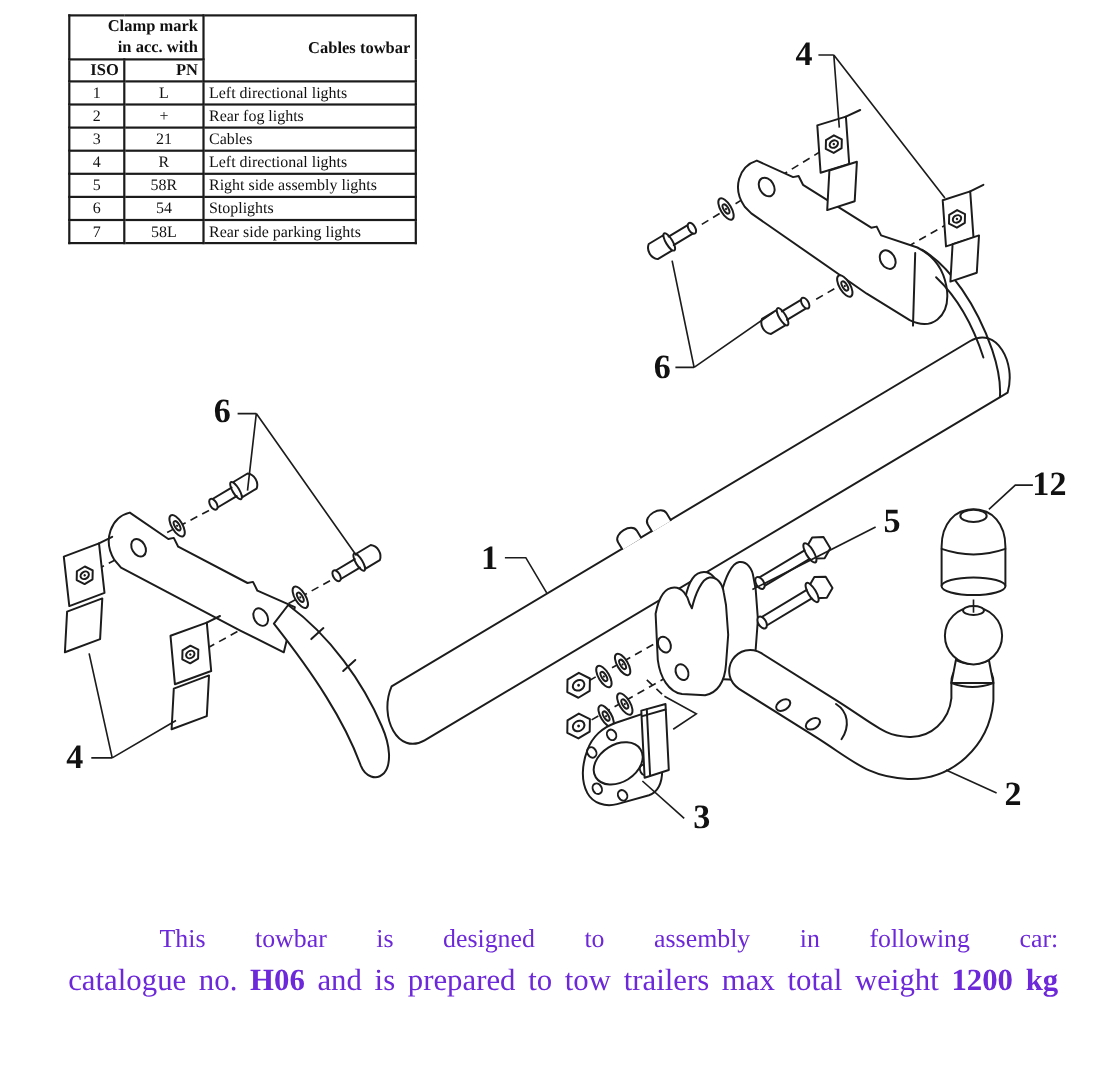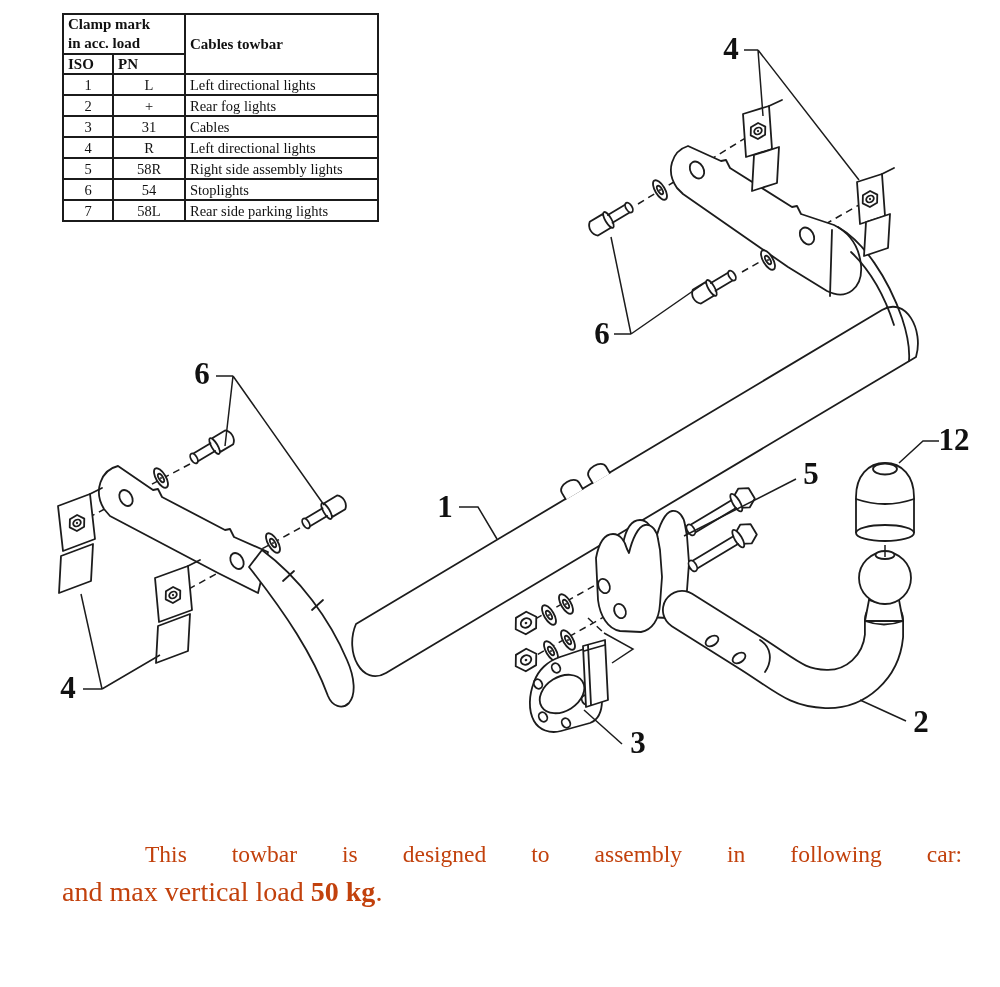--- a/index.html
+++ b/index.html
@@ -2,72 +2,72 @@
 <html><head>
 <meta charset="utf-8">
 <style>
   html,body{margin:0;padding:0;background:#fff;}
   #page{position:relative;width:1000px;height:987px;background:#ffffff;overflow:hidden;
         font-family:"Liberation Serif",serif;color:#111;}
   
   .spec-table{position:absolute;left:62px;top:13px;border-collapse:collapse;
               font-family:"Liberation Serif",serif;color:#111;}
   .spec-table th,.spec-table td{border:2px solid #1b1b1b;padding:0 4px;line-height:1.25;}
-  .spec-table th{font-size:15px;font-weight:bold;text-align:left;}
+  .spec-table th{font-size:15px;font-weight:bold;text-align:right;}
   .spec-table td{font-size:14.5px;height:19px;}
   .col-iso{width:40px;} .col-pn{width:62px;} .col-cables{width:183px;}
   .cell-center{text-align:center;}
   .hdr-stack span{display:block;}
   
   #diagram{position:absolute;left:0;top:0;}
   .ln{stroke:#1c1c1c;stroke-width:1.8;fill:none;stroke-linecap:round;stroke-linejoin:round;}
   .fw{stroke:#1c1c1c;stroke-width:1.8;fill:#ffffff;stroke-linejoin:round;}
   .dash{stroke:#1c1c1c;stroke-width:1.5;fill:none;stroke-dasharray:7 5;}
   .thin{stroke:#1c1c1c;stroke-width:1.5;fill:none;}
   .callout{font-family:"Liberation Serif",serif;font-size:31px;font-weight:bold;fill:#111;
            text-anchor:middle;}
   
   .paragraph{position:absolute;left:62px;top:836px;width:900px;}
   .pline{font-size:28px;line-height:37px;text-align:justify;text-align-last:justify;
-         white-space:nowrap;color:#c2410c;}
+         white-space:nowrap;color:#6d28d9;}
   .pline.first{font-size:23.5px;padding-left:83px;}
   .pline.last{text-align-last:left;}
   .b{font-weight:bold;}
 </style>
 </head>
 <body>
 
 <div id="page">
 
   <table class="spec-table">
     <tbody>
         <tr>
       <th colspan="2" class="hdr-stack">
         <span>Clamp mark</span>
-        <span>in acc. load</span>
+        <span>in acc. with</span>
       </th>
       <th rowspan="2" class="col-cables">Cables towbar</th>
     </tr>
     <tr>
       <th class="col-iso">ISO</th>
       <th class="col-pn">PN</th>
     </tr>
     <tr>
       <td class="cell-center">1</td>
       <td class="cell-center">L</td>
       <td>Left directional lights</td>
     </tr>
     <tr>
       <td class="cell-center">2</td>
       <td class="cell-center">+</td>
       <td>Rear fog lights</td>
     </tr>
     <tr>
       <td class="cell-center">3</td>
-      <td class="cell-center">31</td>
+      <td class="cell-center">21</td>
       <td>Cables</td>
     </tr>
     <tr>
       <td class="cell-center">4</td>
       <td class="cell-center">R</td>
       <td>Left directional lights</td>
     </tr>
     <tr>
       <td class="cell-center">5</td>
       <td class="cell-center">58R</td>
@@ -315,16 +315,16 @@
     <text class="callout" x="731" y="59">4</text>
     <text class="callout" x="68" y="698">4</text>
     <text class="callout" x="811" y="484">5</text>
     <text class="callout" x="602" y="344">6</text>
     <text class="callout" x="202" y="384">6</text>
     <text class="callout" x="954" y="450">12</text>
   </svg>
 
   <div class="paragraph">
     <div class="pline first"><span>This towbar is designed to assembly in following car:</span></div>
-    <div class="pline last"><span>and max vertical load </span><span class="b">50 kg</span><span>.</span></div>
+    <div class="pline"><span>catalogue no. </span><span class="b">H06</span><span> and is prepared to tow trailers max total weight </span><span class="b">1200 kg</span></div>
   </div>
 
 </div>
 
 </body></html>

